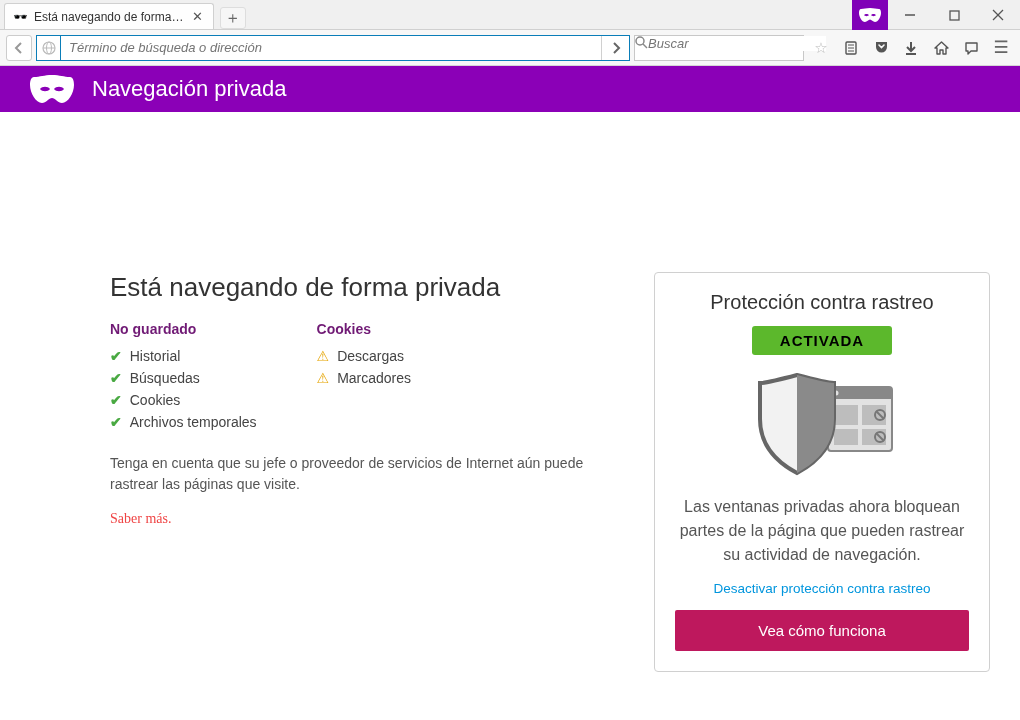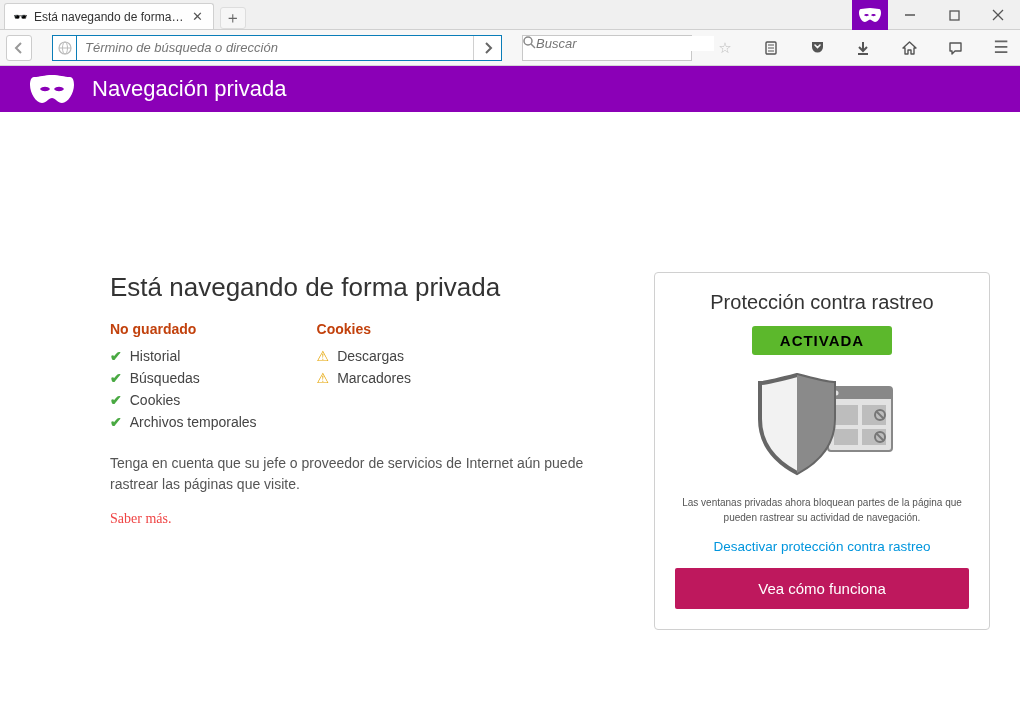--- a/index.html
+++ b/index.html
@@ -31,21 +31,21 @@
     background: #8000b7; display: flex; align-items: center; justify-content: center;
   }
   .winctrls {
     position: absolute; right: 0; top: 0; height: 30px; display: flex;
   }
   .winbtn { width: 44px; height: 30px; display: flex; align-items: center; justify-content: center; color:#555; cursor:pointer; }
 
   
   .toolbar {
     height: 36px; background: #f7f7f7; border-bottom: 1px solid #d6d6d6;
-    display: flex; align-items: center; gap: 20px; padding: 0 6px;
+    display: flex; align-items: center; gap: 4px; padding: 0 6px;
   }
   .navbtn {
     width: 26px; height: 26px; border: 1px solid #ccc; border-radius: 3px;
     background: #fff; display: flex; align-items:center; justify-content:center;
     color:#888; cursor:pointer;
   }
   .urlbox {
     flex: 1 1 auto; height: 26px; border: 1px solid #0a7db8;
     display: flex; align-items: center; background: #fff;
   }
@@ -79,40 +79,40 @@
   }
   .banner-title { color:#fff; font-size: 22px; font-weight: 300; }
 
   
   .content {
     display:flex; padding: 160px 30px 0 110px; gap: 24px; align-items: flex-start;
   }
   .left { flex: 1 1 auto; max-width: 520px; }
   .left h1 { font-size: 26px; font-weight: 400; color:#333; margin-bottom: 18px; }
   .cols { display:flex; gap: 60px; }
-  .colhead { font-size: 14px; font-weight: 700; color:#c2410c; margin-bottom: 8px; }
+  .colhead { font-size: 14px; font-weight: 700; color:#701a75; margin-bottom: 8px; }
   .col ul { list-style:none; }
   .col li { font-size: 14px; color:#444; padding: 3px 0 3px 0; display:flex; align-items:center; gap:8px; }
   .chk { color:#49a942; font-weight:bold; }
   .warn { color:#e5a400; }
   .note { font-size: 14px; color:#555; margin-top: 20px; line-height: 1.5; }
   .learn { color:#ef4444; text-decoration:none; display:inline-block; margin-top: 16px; font-size:14px; cursor:pointer;font-family:Liberation Serif, serif; }
 
   .card {
     width: 370px; border:1px solid #d0d0d0; border-radius:4px;
     padding: 18px 20px 20px; text-align:center;
   }
   .card h2 { font-size: 20px; font-weight:400; color:#333; margin-bottom:12px; }
   .badge {
     display:inline-block; background:#5cb82c; color:#000000; font-weight:600;
     padding:6px 28px; border-radius:3px; font-size:15px; letter-spacing:1px;
     margin-bottom: 14px;
   }
   .illus { display:flex; justify-content:center; align-items:center; gap:0; margin-bottom:16px; }
-  .card p { font-size: 10px; color:#555; line-height:1.5; margin-bottom: 14px; }
+  .card p { font-size: 16px; color:#555; line-height:1.5; margin-bottom: 14px; }
   .disable { color:#0095dd; font-size:13.5px; text-decoration:none; display:block; margin-bottom:14px; cursor:pointer; }
   .cta {
     display:block; width:100%; background:#be185d; color:#fff; border:none;
     padding:12px 0; font-size:15px; border-radius:2px; cursor:pointer;
   }
 
   svg { display:block; }
 </style>
 </head>
 <body>

